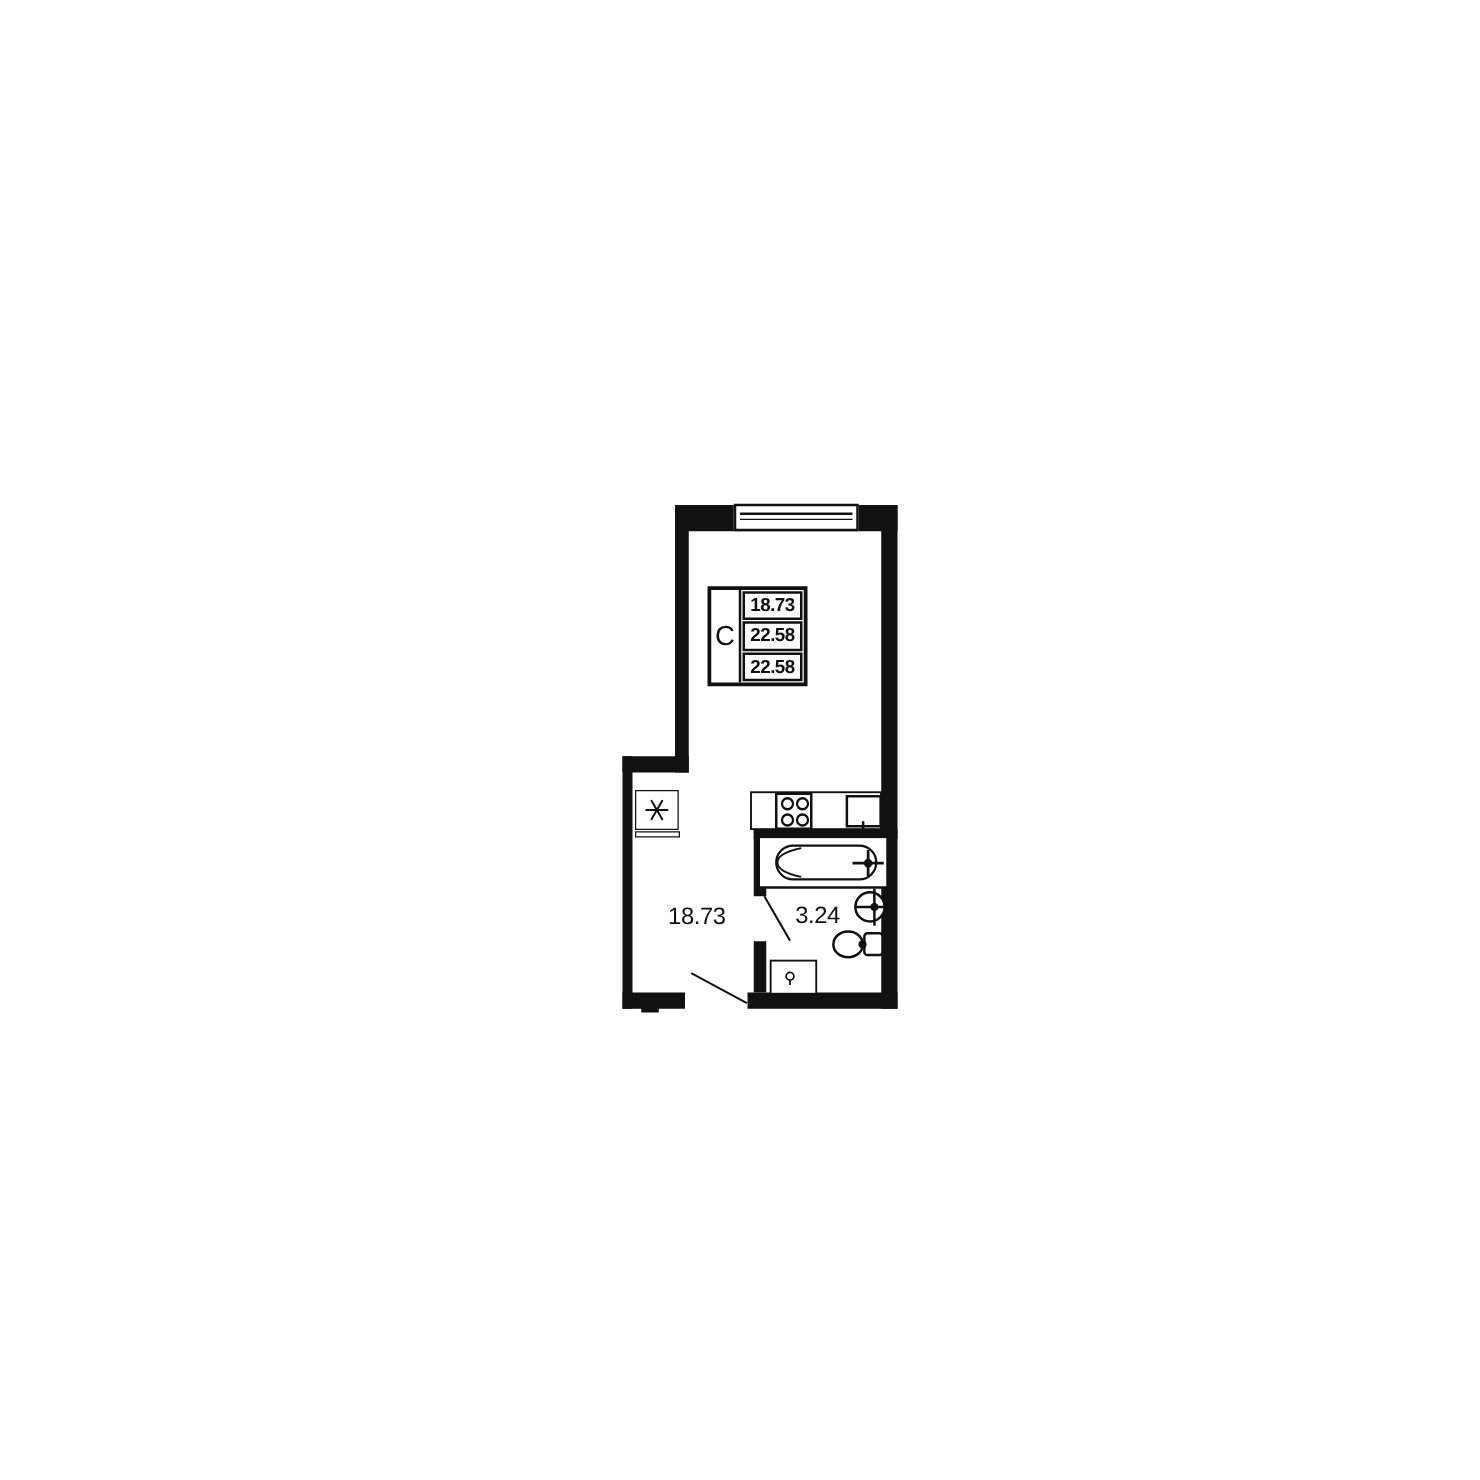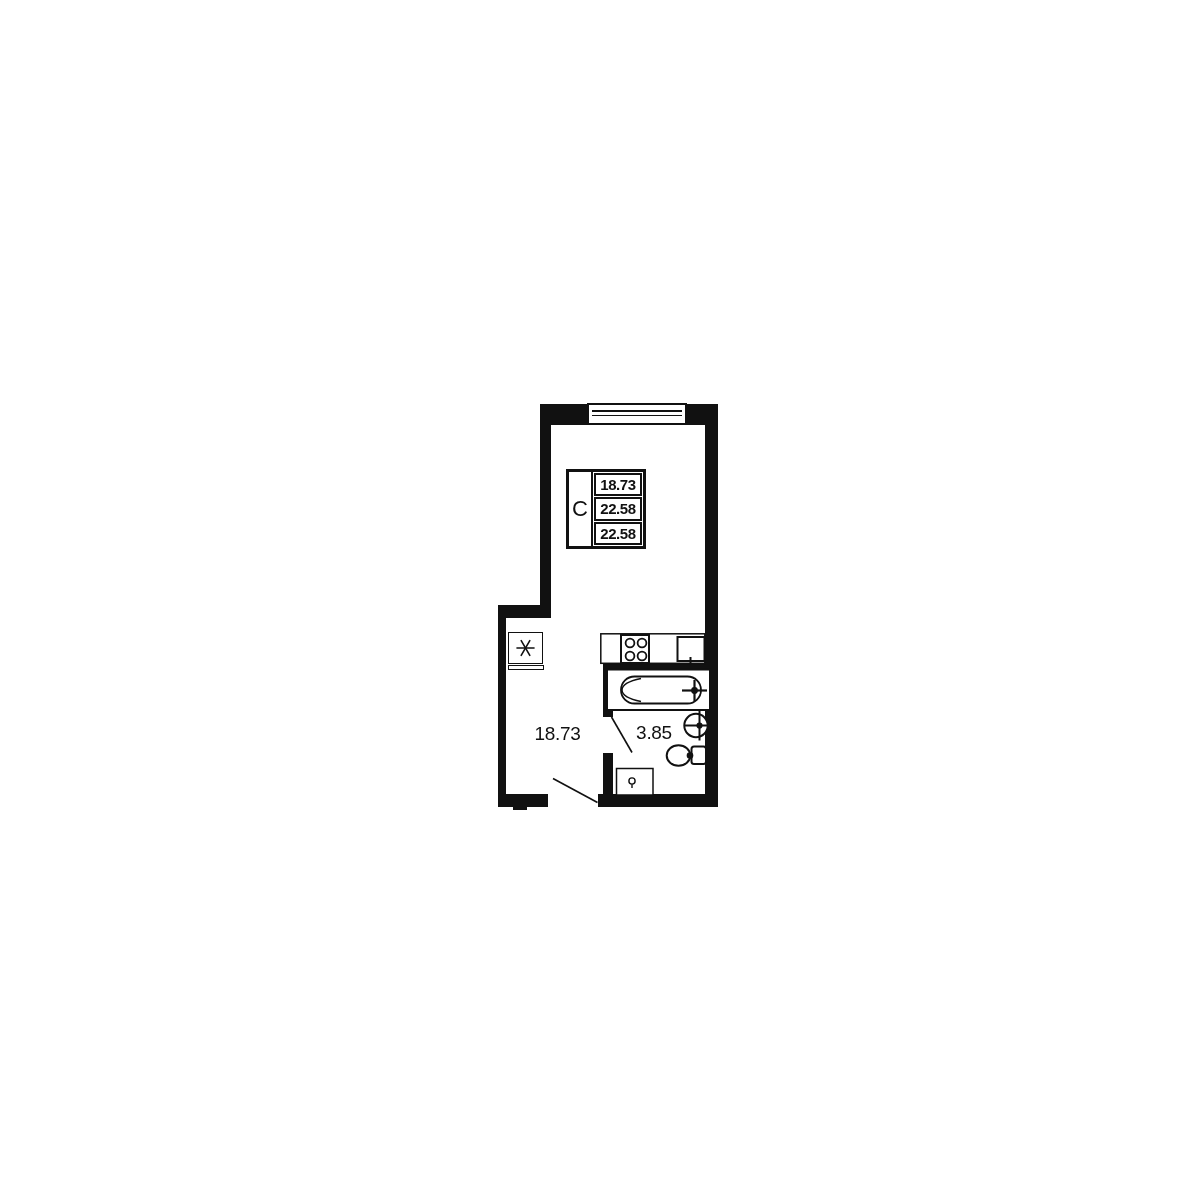--- a/index.html
+++ b/index.html
@@ -113,15 +113,15 @@
       <span>С</span>
     </div>
     <div class="info-right">
       <div class="info-cell">18.73</div>
       <div class="info-cell">22.58</div>
       <div class="info-cell">22.58</div>
     </div>
   </div>
 
   <div class="area-label" style="left:515px;top:723px;width:85px;">18.73</div>
-  <div class="area-label" style="left:621px;top:722px;width:66px;">3.85</div>
+  <div class="area-label" style="left:621px;top:722px;width:66px;">3.24</div>
 
 </div>
 
 </body></html>

